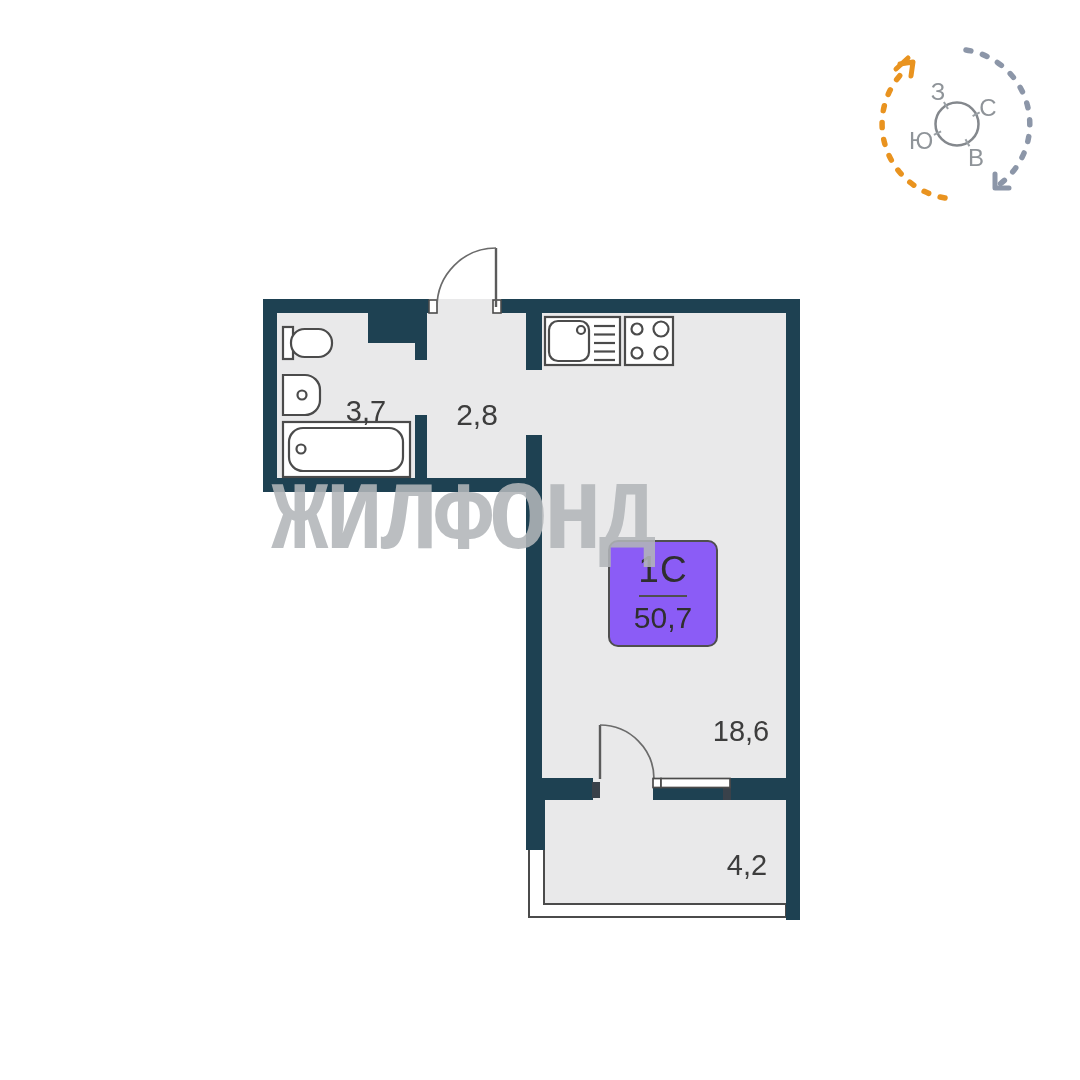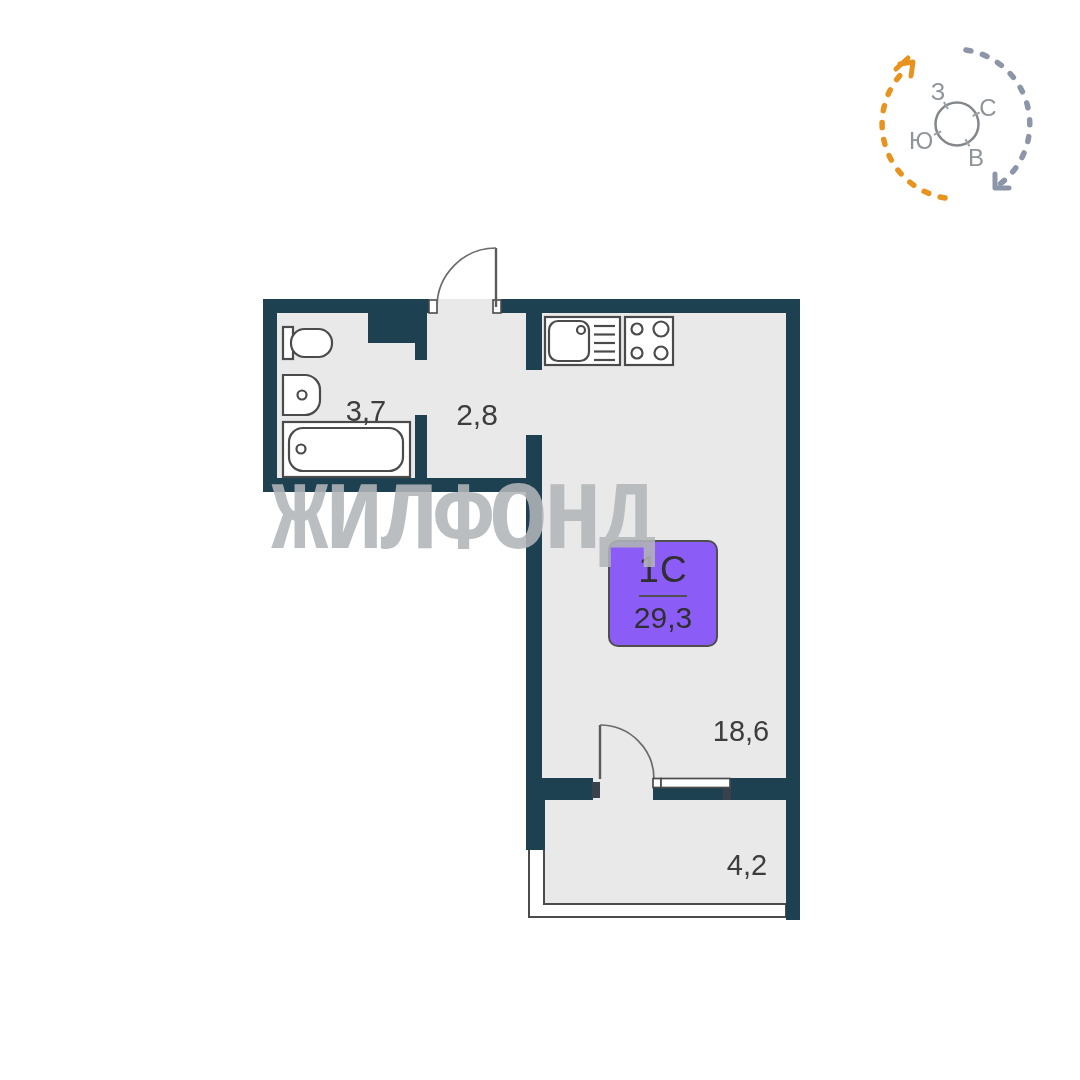--- a/index.html
+++ b/index.html
@@ -127,21 +127,21 @@
 
     <text class="room-label" x="366" y="421">3,7</text>
     <text class="room-label" x="477" y="425" style="font-size:30px">2,8</text>
     <text class="room-label" x="741" y="741">18,6</text>
     <text class="room-label" x="747" y="875">4,2</text>
   </svg>
 
   <div class="infobox">
     <div class="type">1С</div>
     <div class="divider"></div>
-    <div class="area">29,3</div>
+    <div class="area">50,7</div>
   </div>
 
   <div class="watermark">ЖИЛФОНД</div>
 
   <svg class="compass-svg" width="200" height="200" viewBox="0 0 200 200">
     <path class="arc-orange" d="M80,168 A75,75 0 0 1 39,41"></path>
     <path class="arc-gray" d="M101,20 A75,75 0 0 1 135,154"></path>
     <path class="arrow-orange" d="M31,39 L43,28"></path>
     <path class="arrow-orange" d="M35,34 L48,32 L46,46"></path>
     <path class="arrow-gray" d="M130,144 L130,158 L144,158"></path>

